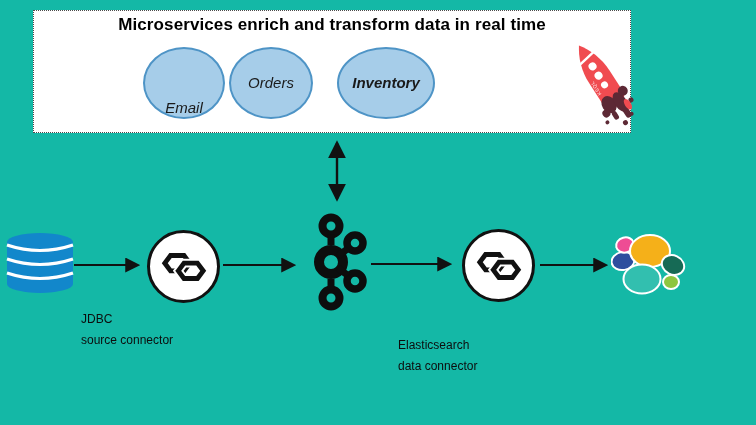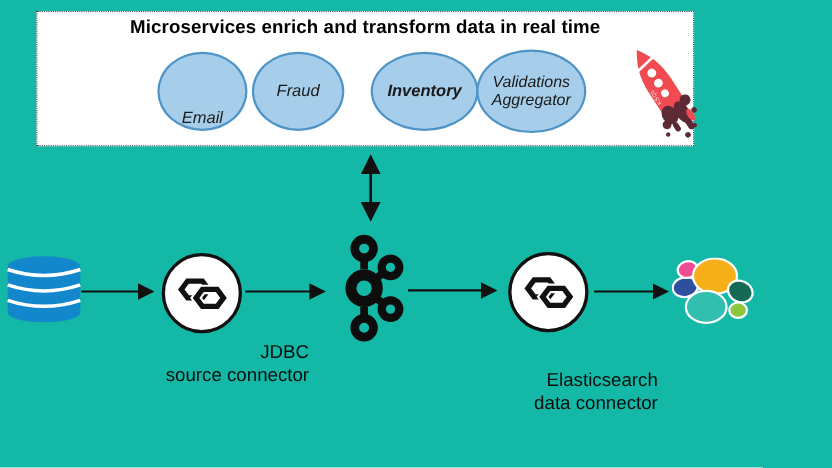--- a/index.html
+++ b/index.html
@@ -27,43 +27,40 @@
   .e3{left:229px;top:47px;width:84px;height:72px;}
   .e4{left:337px;top:47px;width:98px;height:72px;font-weight:bold;}
   .e5{left:433px;top:45px;width:100px;height:76px;font-size:14.5px;}
   
   .abs{position:absolute;}
   .connector-circle{
     position:absolute;width:73px;height:73px;border:3px solid #111;border-radius:50%;
     background:#fff;box-sizing:border-box;display:flex;align-items:center;justify-content:center;
   }
   .node-label{
-    position:absolute;width:200px;text-align:right;font-size:17px;line-height:21px;color:#0d0d0d;
+    position:absolute;width:200px;text-align:left;font-size:12px;line-height:21px;color:#0d0d0d;
   }
   .node-label span{display:block;}
 </style>
 </head>
 <body>
 
 <div id="canvas">
 
   <div class="group-box">
     <div class="group-title">Microservices enrich and transform data in real time</div>
   </div>
   <div class="ms-ellipse e2">
     <span>Email</span>
   </div>
   <div class="ms-ellipse e3">
-    <span>Fraud</span>
+    <span>Orders</span>
   </div>
   <div class="ms-ellipse e4">
     <span>Inventory</span>
-  </div>
-  <div class="ms-ellipse e5">
-    <span>Validations Aggregator</span>
   </div>
 
   <svg class="abs" style="left:566px;top:38px;" width="78" height="94" viewBox="0 0 78 94">
     <g transform="rotate(-33 38 46)">
       <path d="M38,0 C45,10 50,22 50,38 L50,62 C50,68 44,72 38,72 C32,72 26,68 26,62 L26,38 C26,22 31,10 38,0 Z" fill="#F04B50"></path>
       <line x1="27" y1="17" x2="49" y2="13" stroke="#ffffff" stroke-width="2.4"></line>
       <circle cx="38" cy="25" r="4" fill="#ffffff"></circle>
       <circle cx="38" cy="36" r="4" fill="#ffffff"></circle>
       <circle cx="38" cy="47" r="3.5" fill="#ffffff"></circle>
       <text transform="translate(30.5 53) rotate(-90)" font-size="5" letter-spacing="0.6" fill="rgba(255,255,255,0.9)" font-family="Liberation Sans, sans-serif">KSQL</text>

